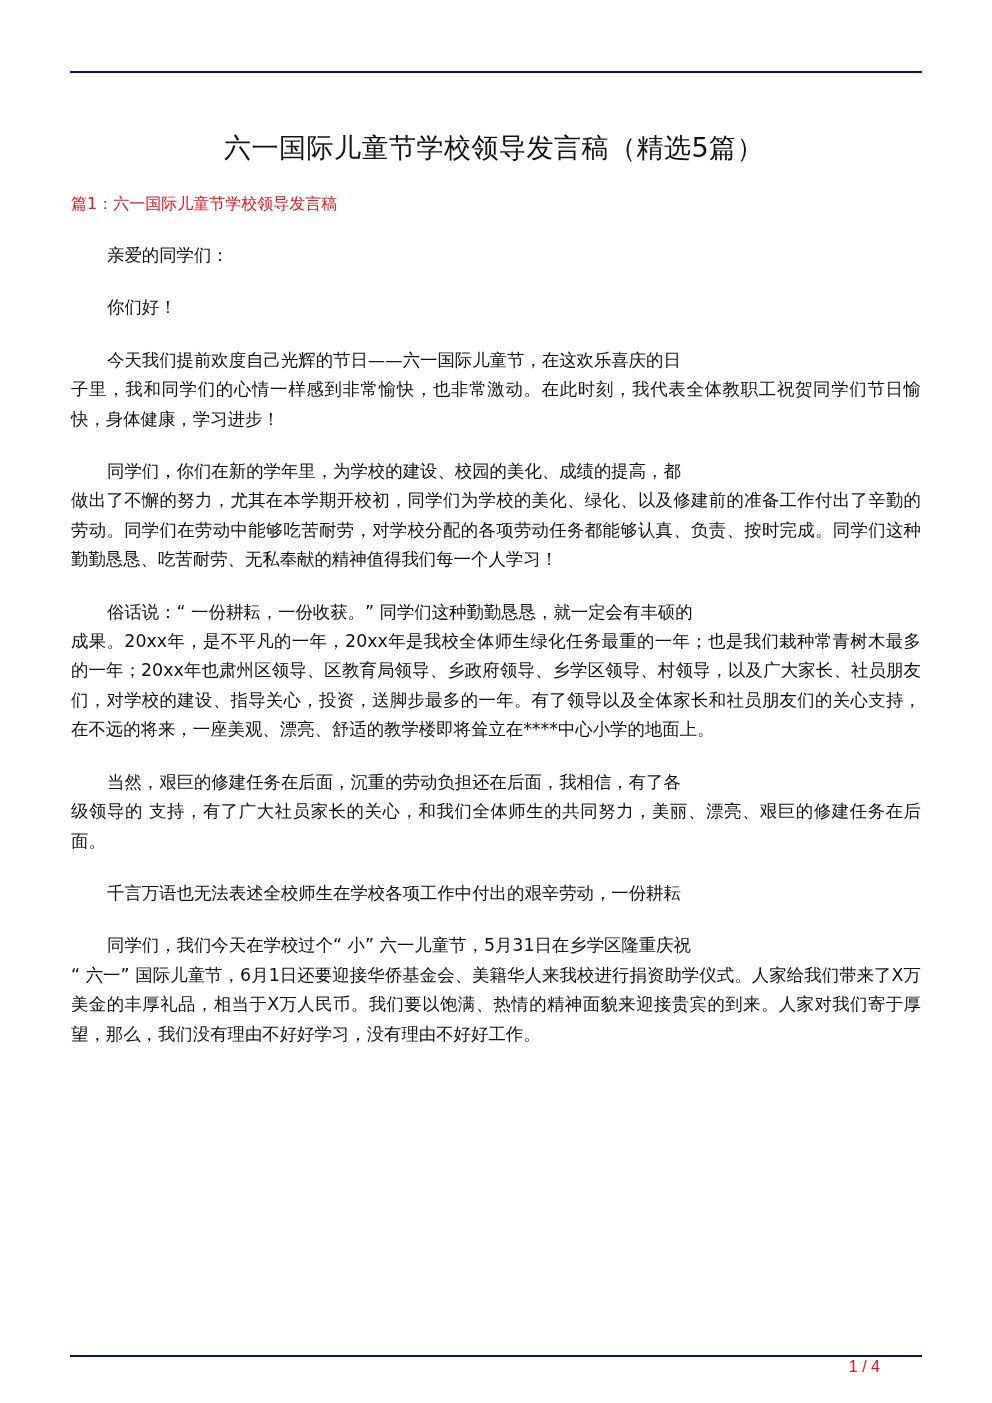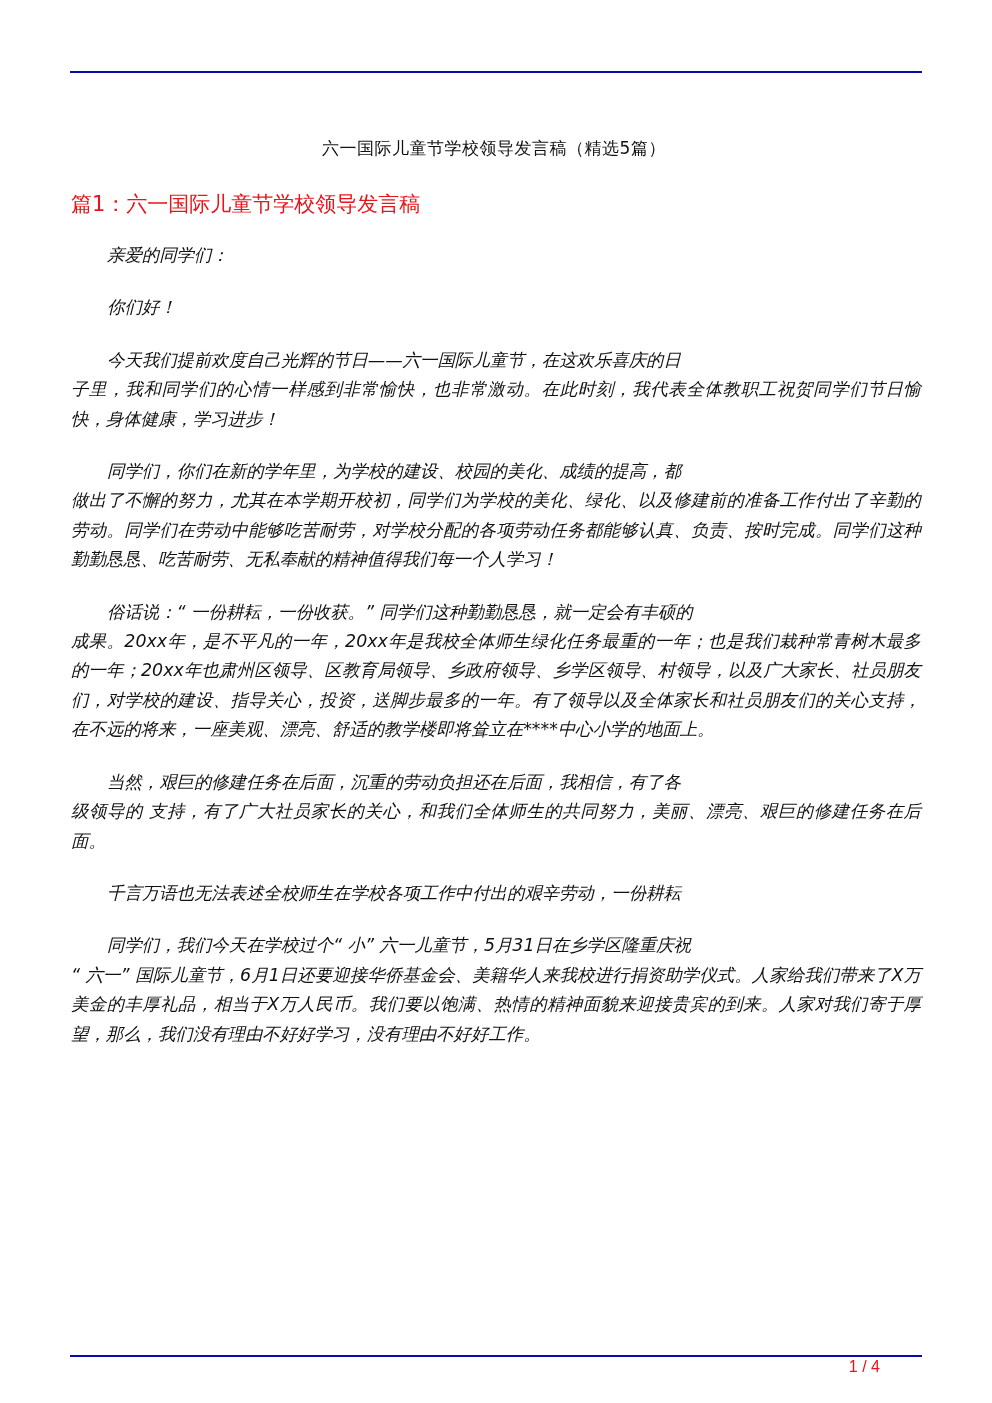--- a/index.html
+++ b/index.html
@@ -23,46 +23,45 @@
       background: #0a0aa8;
     }
     .rule.top { top: 71px; }
     .rule.bottom { top: 1355px; }
     .page-title {
       position: absolute;
       top: 130px;
       left: 0;
       width: 988px;
       text-align: center;
-      font-size: 17px;
+      font-size: 27px;
       line-height: 36px;
       color: #111111;
       letter-spacing: 0.5px;
     }
     .section-heading {
       position: absolute;
       top: 189px;
       left: 71px;
-      font-size: 21px;
+      font-size: 16px;
       line-height: 30px;
       color: #e8141b;
     }
     .content {
       position: absolute;
       top: 241px;
       left: 71px;
       width: 850px;
     }
     .para {
       font-size: 17.4px;
       line-height: 29.4px;
       margin: 0 0 23px 0;
       text-align: justify;
       word-break: break-all;
-      font-style: italic;
     }
     .para .first {
       display: block;
       padding-left: 36px;
     }
     .para .rest {
       display: block;
     }
     .page-number {
       position: absolute;

